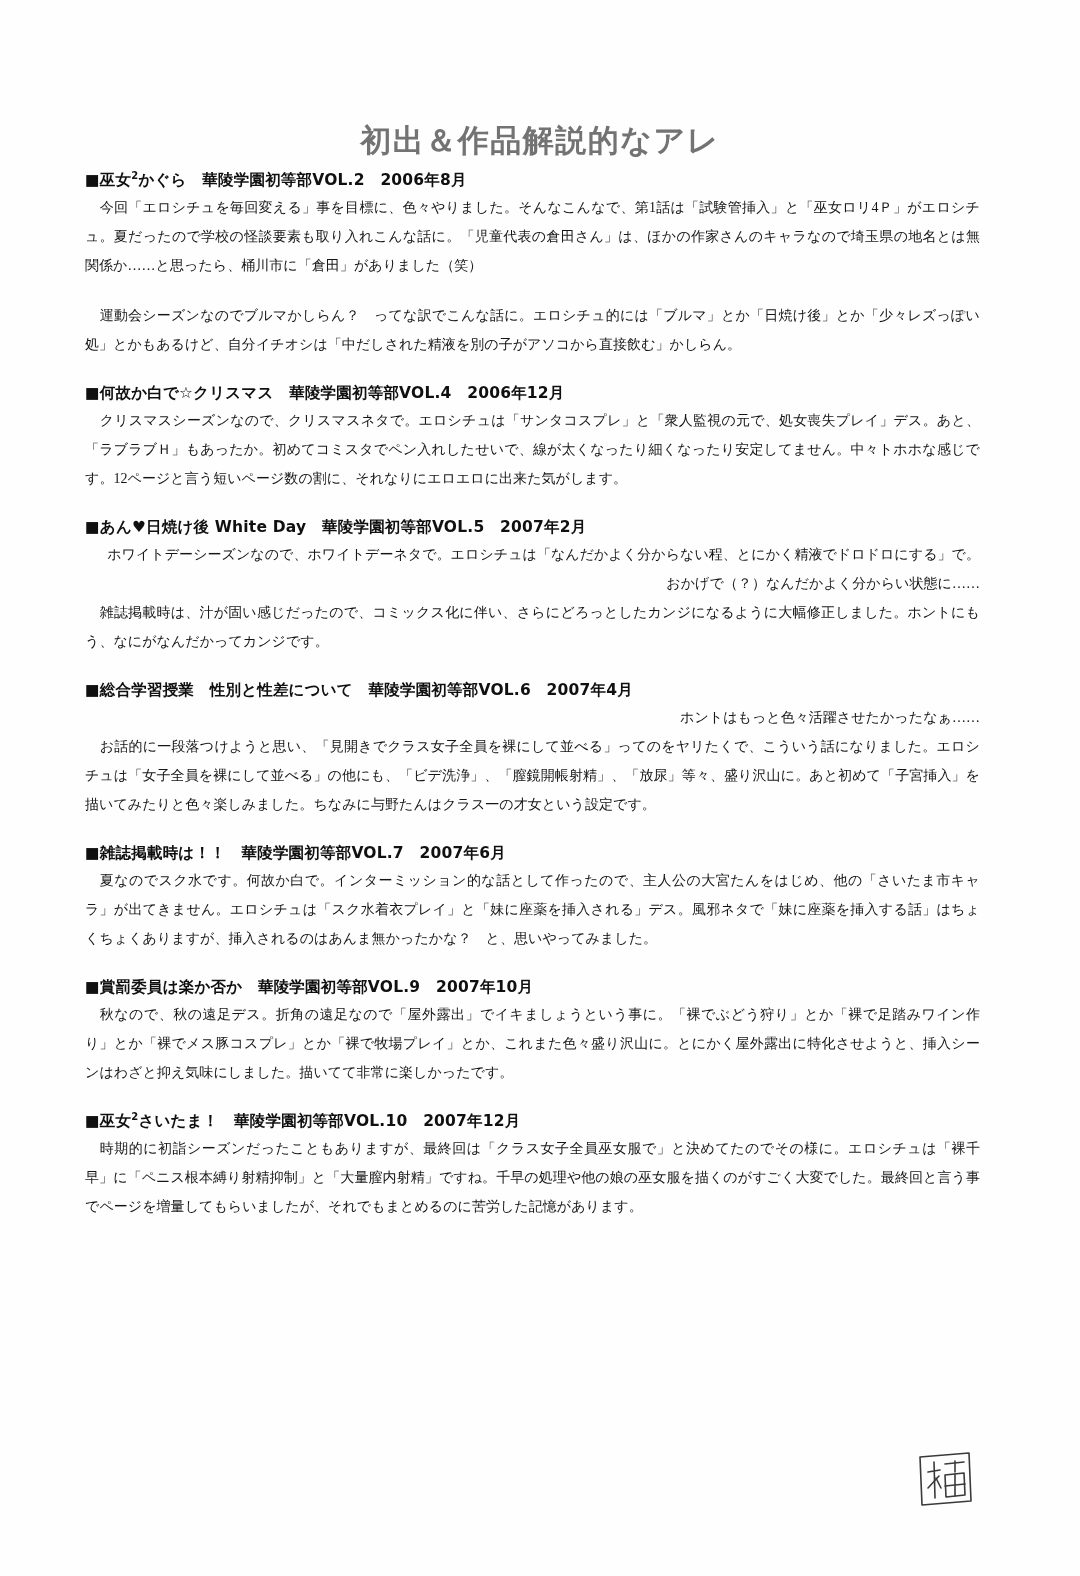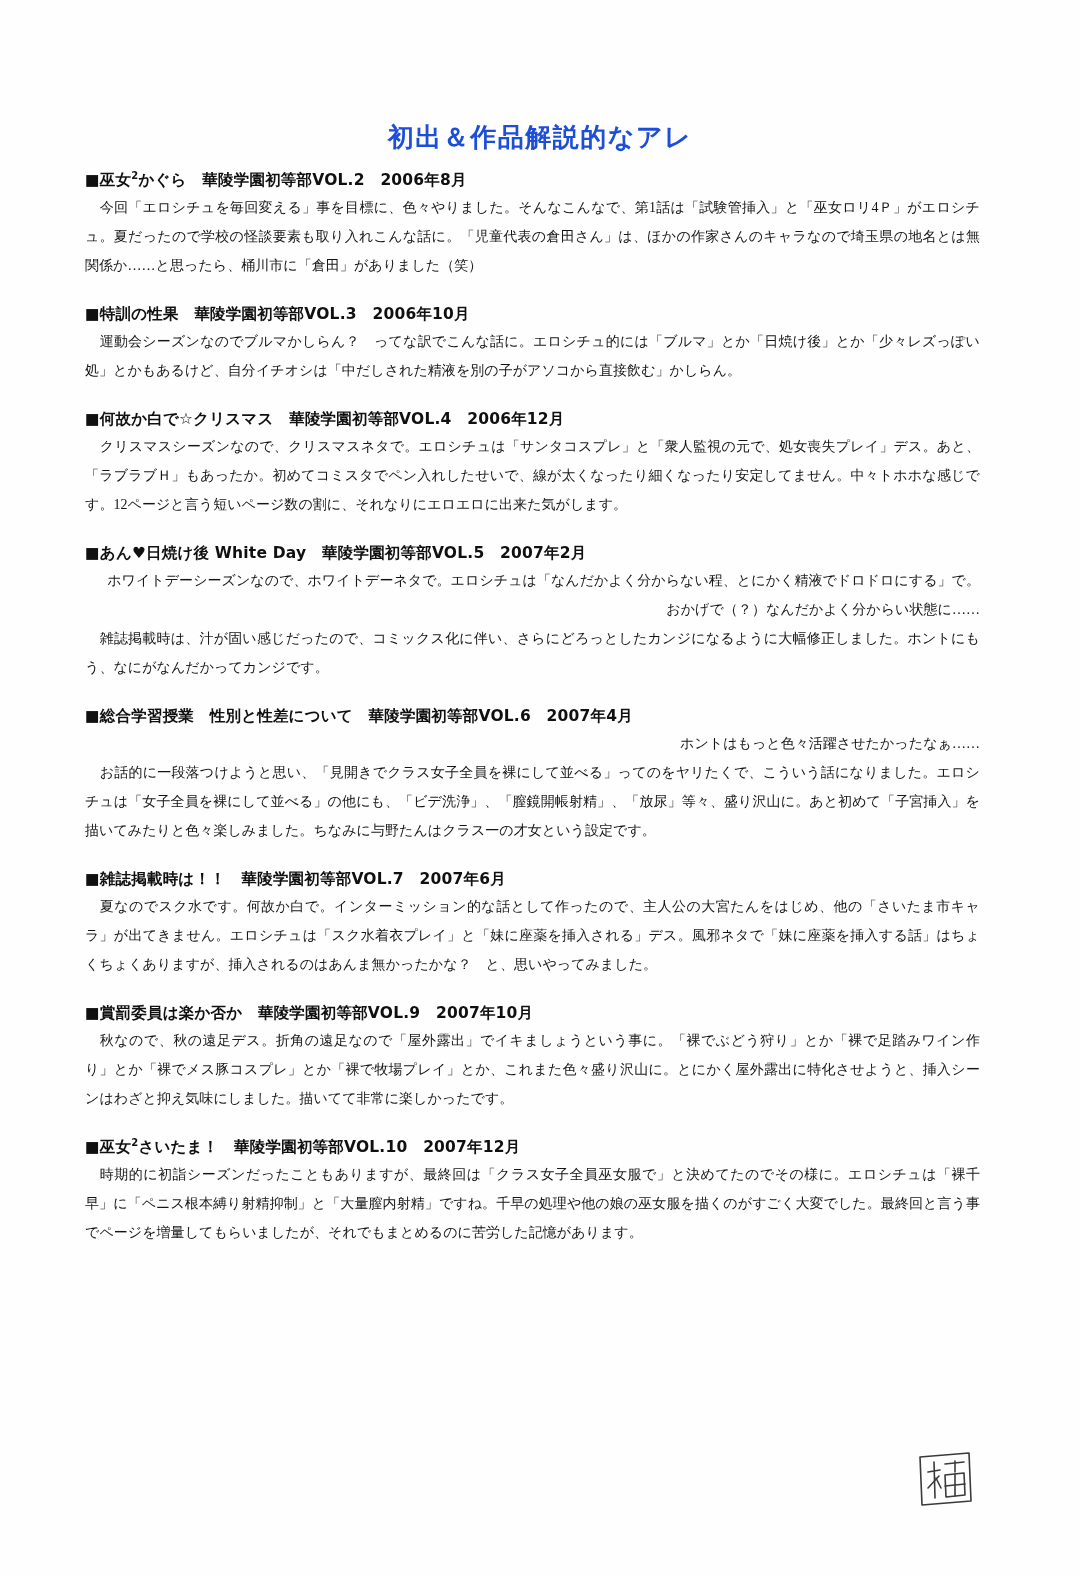--- a/index.html
+++ b/index.html
@@ -18,23 +18,23 @@
     box-sizing: border-box;
   }
   .page-title {
     position: absolute;
     top: 120px;
     left: 0;
     width: 1080px;
     text-align: center;
     font-family: "DejaVu Sans", "Liberation Sans", sans-serif;
     font-weight: bold;
-    font-size: 26px;
+    font-size: 31px;
     letter-spacing: 1.5px;
-    color: #1d4ed8;
+    color: #737373;
   }
   .content {
     position: absolute;
     top: 168px;
     left: 85px;
     width: 895px;
   }
   .section {
     margin-bottom: 21px;
   }
@@ -85,21 +85,20 @@
   <div class="page-title">初出＆作品解説的なアレ</div>
 
   <div class="content">
 
     <div class="section">
       <div class="sec-heading"><span>■</span><span>巫女<span class="sup">2</span>かぐら　華陵学園初等部VOL.2　2006年8月</span></div>
       <p class="para indent">今回「エロシチュを毎回変える」事を目標に、色々やりました。そんなこんなで、第1話は「試験管挿入」と「巫女ロリ4Ｐ」がエロシチュ。夏だったので学校の怪談要素も取り入れこんな話に。「児童代表の倉田さん」は、ほかの作家さんのキャラなので埼玉県の地名とは無関係か……と思ったら、桶川市に「倉田」がありました（笑）</p>
     </div>
 
     <div class="section">
-      <div class="sec-heading">■特訓の性果　華陵学園初等部VOL.3　2006年10月</div>
       <p class="para indent">運動会シーズンなのでブルマかしらん？　ってな訳でこんな話に。エロシチュ的には「ブルマ」とか「日焼け後」とか「少々レズっぽい処」とかもあるけど、自分イチオシは「中だしされた精液を別の子がアソコから直接飲む」かしらん。</p>
     </div>
 
     <div class="section">
       <div class="sec-heading">■何故か白で☆クリスマス　華陵学園初等部VOL.4　2006年12月</div>
       <p class="para indent">クリスマスシーズンなので、クリスマスネタで。エロシチュは「サンタコスプレ」と「衆人監視の元で、処女喪失プレイ」デス。あと、「ラブラブＨ」もあったか。初めてコミスタでペン入れしたせいで、線が太くなったり細くなったり安定してません。中々トホホな感じです。12ページと言う短いページ数の割に、それなりにエロエロに出来た気がします。</p>
     </div>
 
     <div class="section">
       <div class="sec-heading">■あん♥日焼け後 White Day　華陵学園初等部VOL.5　2007年2月</div>

